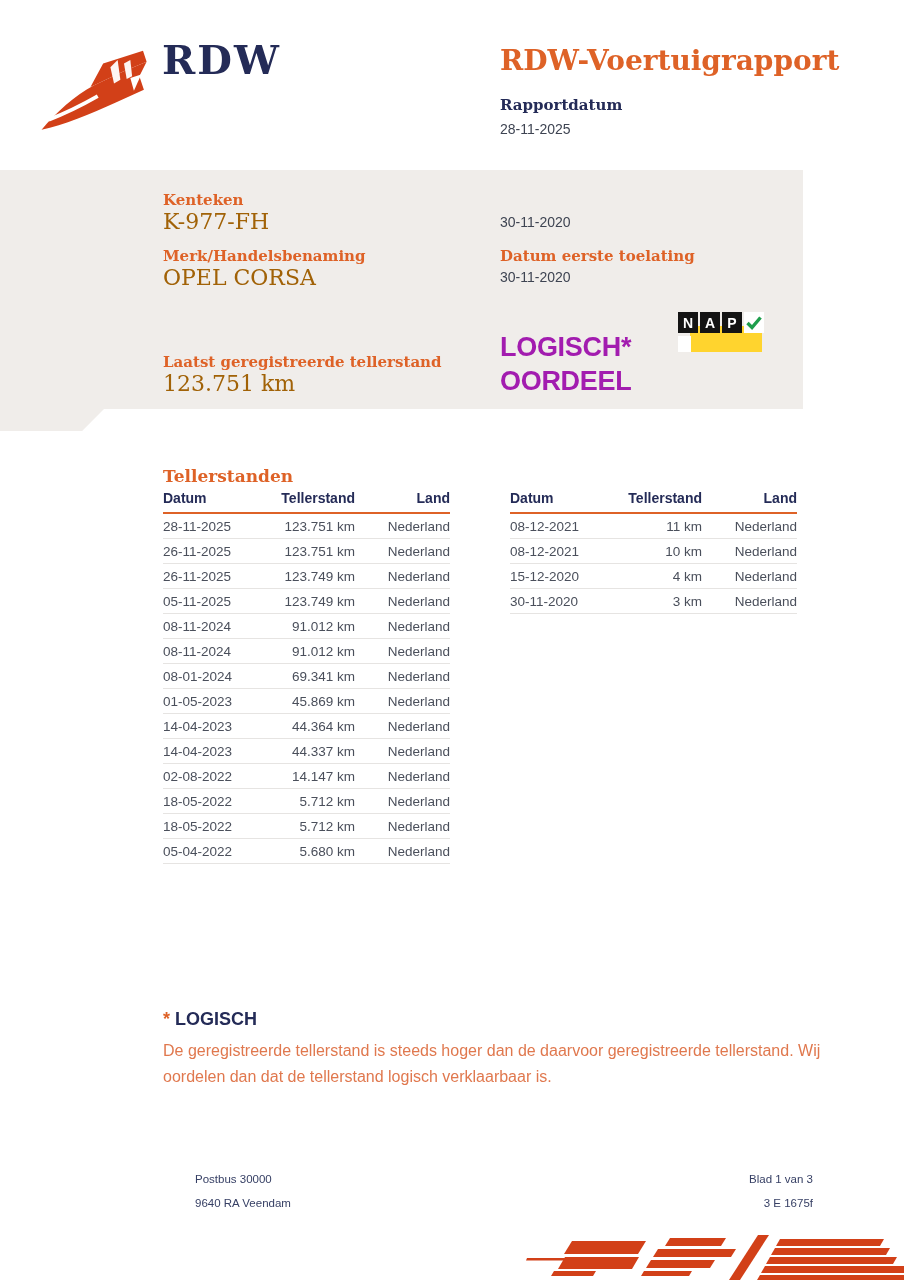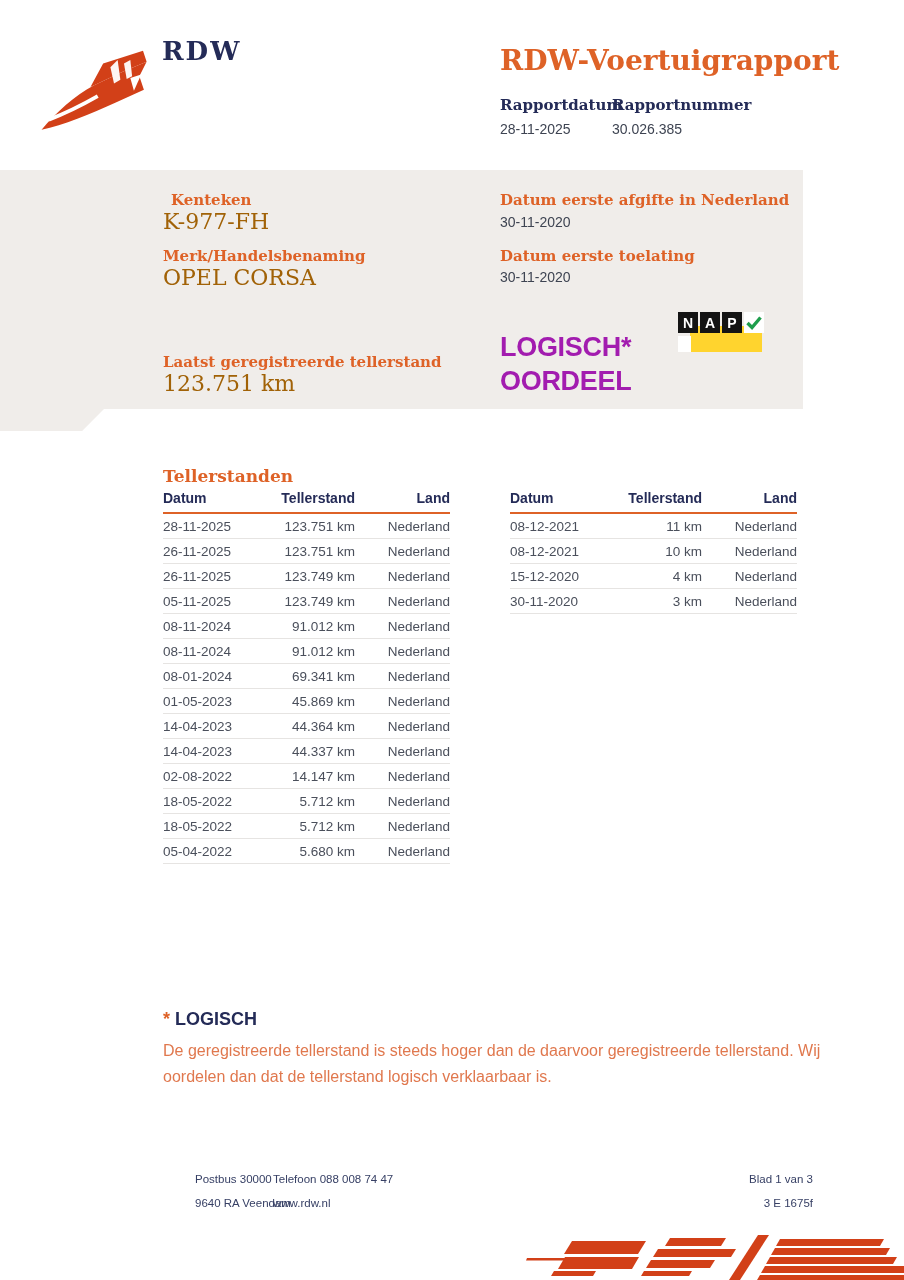--- a/index.html
+++ b/index.html
@@ -6,21 +6,21 @@
   html,body { background:#888; }
   body { font-family:"Liberation Sans", sans-serif; }
   .page {
     position:relative; width:904px; height:1280px;
     background:#ffffff; overflow:hidden; margin:0 auto;
   }
   
   .brand-logo { position:absolute; left:36px; top:40px; width:118px; height:96px; }
   .brand-text {
     position:absolute; left:162px; top:36px;
-    font-family:"DejaVu Serif", serif; font-weight:600; font-size:26px;
+    font-family:"DejaVu Serif", serif; font-weight:600; font-size:40px;
     letter-spacing:2px; color:#242B57;
   }
   .doc-title {
     position:absolute; left:500px; top:44px;
     font-family:"DejaVu Serif", serif; font-weight:600; font-size:28px;
     color:#DE6227;
   }
   .report-meta { position:absolute; left:500px; top:96px; display:flex; gap:24px; }
   .report-meta .label {
     font-family:"DejaVu Serif", serif; font-weight:700; font-size:15px; color:#242B57;
@@ -106,33 +106,28 @@
   </svg>
   <div class="brand-text">RDW</div>
 
   <div class="doc-title">RDW-Voertuigrapport</div>
 
   <div class="report-meta">
     <div class="meta-col meta-col-date">
       <div class="label">Rapportdatum</div>
       <div class="value">28-11-2025</div>
     </div>
-    <div class="meta-col">
-      <div class="label">Rapportnummer</div>
-      <div class="value">30.026.385</div>
-    </div>
   </div>
 
   <div class="panel">
-    <div class="field-label" style="left:163px; top:21px;margin-left:8px;">Kenteken</div>
+    <div class="field-label" style="left:163px; top:21px;">Kenteken</div>
     <div class="field-big" style="left:163px; top:39px;">K-977-FH</div>
     <div class="field-label" style="left:163px; top:77px;">Merk/Handelsbenaming</div>
     <div class="field-big" style="left:163px; top:95px;">OPEL CORSA</div>
 
-    <div class="field-label" style="left:500px; top:21px;">Datum eerste afgifte in Nederland</div>
     <div class="field-small" style="left:500px; top:44px;">30-11-2020</div>
     <div class="field-label" style="left:500px; top:77px;">Datum eerste toelating</div>
     <div class="field-small" style="left:500px; top:99px;">30-11-2020</div>
 
     <div class="oordeel">
       <div>LOGISCH*</div>
       <div>OORDEEL</div>
     </div>
 
     <div class="nap">
@@ -275,24 +270,20 @@
   </div>
 
   <div class="verdict-heading">
     <span class="star">*</span><span>LOGISCH</span>
   </div>
   <div class="verdict-text">De geregistreerde tellerstand is steeds hoger dan de daarvoor geregistreerde tellerstand. Wij oordelen dan dat de tellerstand logisch verklaarbaar is.</div>
 
   <div class="footer-col footer-address">
     <div>Postbus 30000</div>
     <div>9640 RA Veendam</div>
-  </div>
-  <div class="footer-col footer-contact">
-    <div>Telefoon 088 008 74 47</div>
-    <div>www.rdw.nl</div>
   </div>
   <div class="footer-col footer-page">
     <div>Blad 1 van 3</div>
     <div>3 E 1675f</div>
   </div>
 
   <svg class="speed-graphic" viewBox="0 0 392 47" preserveAspectRatio="none">
     <g fill="#D24018">
       <polygon points="15,25 82,25 81,27.5 14,27.5"></polygon>
       <polygon points="60,8 134,8 126,21 52,21"></polygon>

